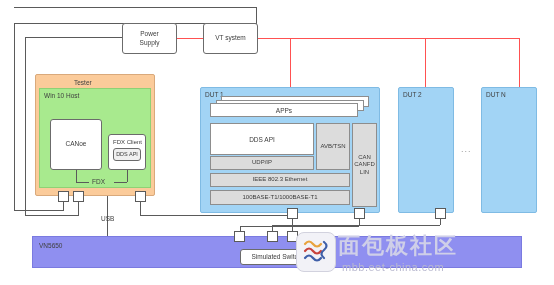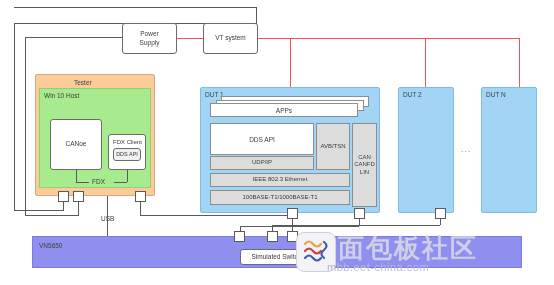--- a/index.html
+++ b/index.html
@@ -29,21 +29,21 @@
             font-size:6px;color:#3c3c3c;line-height:1.2;}
   .whitebox{background:#ffffff;border:1px solid #8d8d8d;
             display:flex;align-items:center;justify-content:center;text-align:center;
             font-size:6.5px;color:#3c3c3c;}
   .vn{background:#8f8ff0;border:1px solid #7a7ae0;}
   .corner-lbl{position:absolute;font-size:6.5px;color:#3f3f3f;}
   .appslayer{position:absolute;background:#ffffff;border:1px solid #8d8d8d;box-sizing:border-box;}
   .ellipsis{position:absolute;font-size:9px;color:#9a9a9a;letter-spacing:1px;}
   
   .wm{position:absolute;pointer-events:none;}
-  .wm-cn{font-size:26px;color:#cfcfe8;font-weight:bold;letter-spacing:2px;
+  .wm-cn{font-size:22px;color:#cfcfe8;font-weight:bold;letter-spacing:2px;
          font-family:"DejaVu Sans",sans-serif;}
   .wm-url{font-size:11px;color:#b9b9cf;letter-spacing:.5px;}
   .wm-logo{position:absolute;width:38px;height:38px;background:#f2f2f7;
            border:1px solid #d2d2de;border-radius:8px;}
 </style>
 </head>
 <body>
 
 <div id="canvas">
 
@@ -195,15 +195,15 @@
     <svg width="36" height="36" viewBox="0 0 36 36" aria-hidden="true">
       <g fill="none" stroke-width="2.2" stroke-linecap="round">
         <path d="M8 11 q4 -5 8 0 q4 5 8 0" stroke="#e8a33d"></path>
         <path d="M8 18 q4 -5 8 0 q4 5 8 0" stroke="#c8423c"></path>
         <path d="M8 25 q4 -5 8 0 q4 5 8 0" stroke="#3f5fa8"></path>
         <path d="M27 9 q5 4 0 8 q-5 4 0 8" stroke="#3f5fa8"></path>
       </g>
     </svg>
   </div>
   <div class="wm wm-cn" style="left:338px; top:231px;">面包板社区</div>
-  <div class="wm wm-url" style="left:327px; top:261px;">mbb.eet-china.com</div>
+  <div class="wm wm-url" style="left:342px; top:261px;">mbb.eet-china.com</div>
 
 </div>
 
 </body></html>

